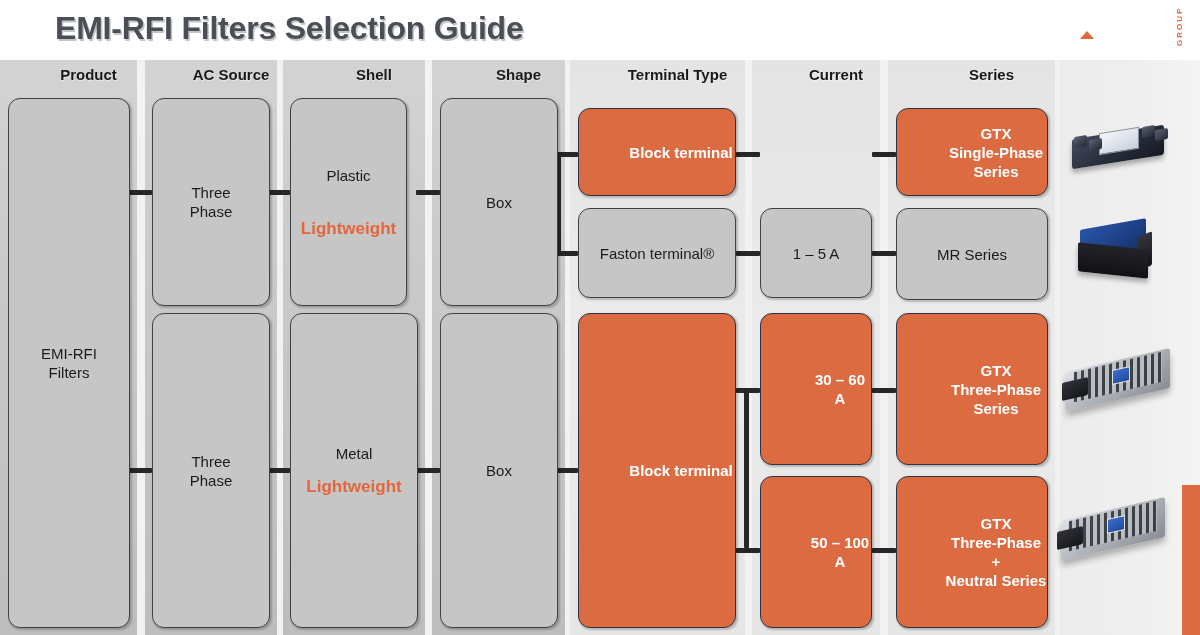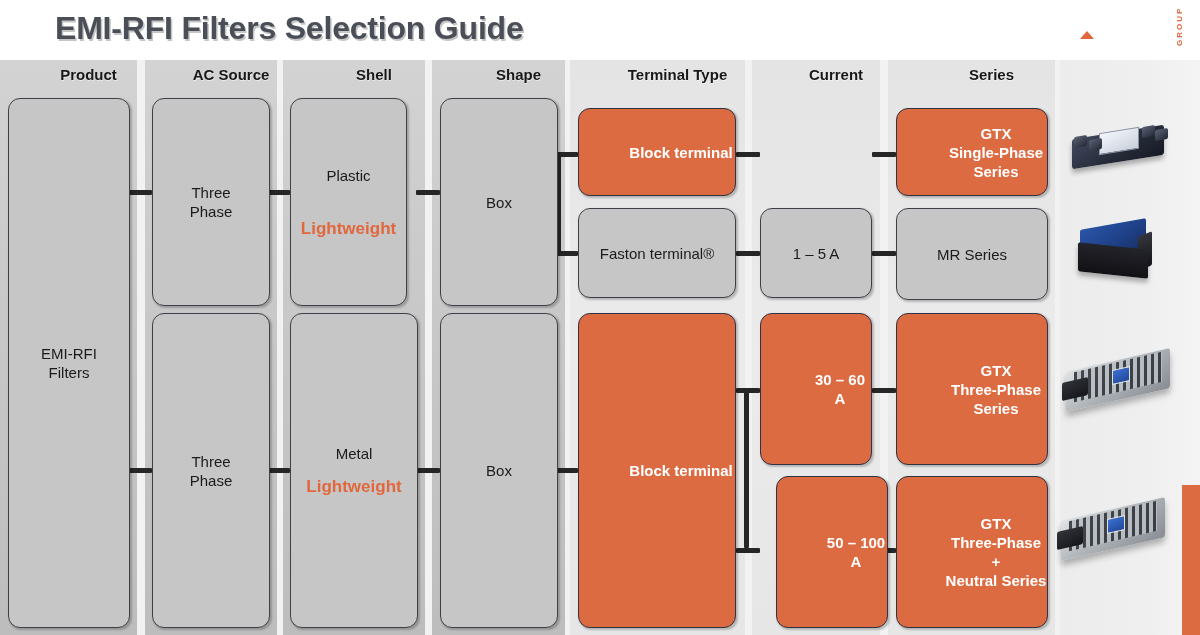--- a/index.html
+++ b/index.html
@@ -268,21 +268,21 @@
     <div class="node orange" style="left:578px;top:253px;width:158px;height:315px;">
       <div class="line">Block terminal</div>
     </div>
 
     <div class="node grey" style="left:760px;top:148px;width:112px;height:90px;">
       <div class="line">1 – 5 A</div>
     </div>
     <div class="node orange" style="left:760px;top:253px;width:112px;height:152px;">
       <div class="line">30 – 60 A</div>
     </div>
-    <div class="node orange" style="left:760px;top:416px;width:112px;height:152px;margin-left:16px;">
+    <div class="node orange" style="left:760px;top:416px;width:112px;height:152px;">
       <div class="line">50 – 100 A</div>
     </div>
 
     <div class="node orange" style="left:896px;top:48px;width:152px;height:88px;">
       <div class="line">GTX</div>
       <div class="line">Single-Phase</div>
       <div class="line">Series</div>
     </div>
     <div class="node grey" style="left:896px;top:148px;width:152px;height:92px;">
       <div class="line">MR Series</div>

